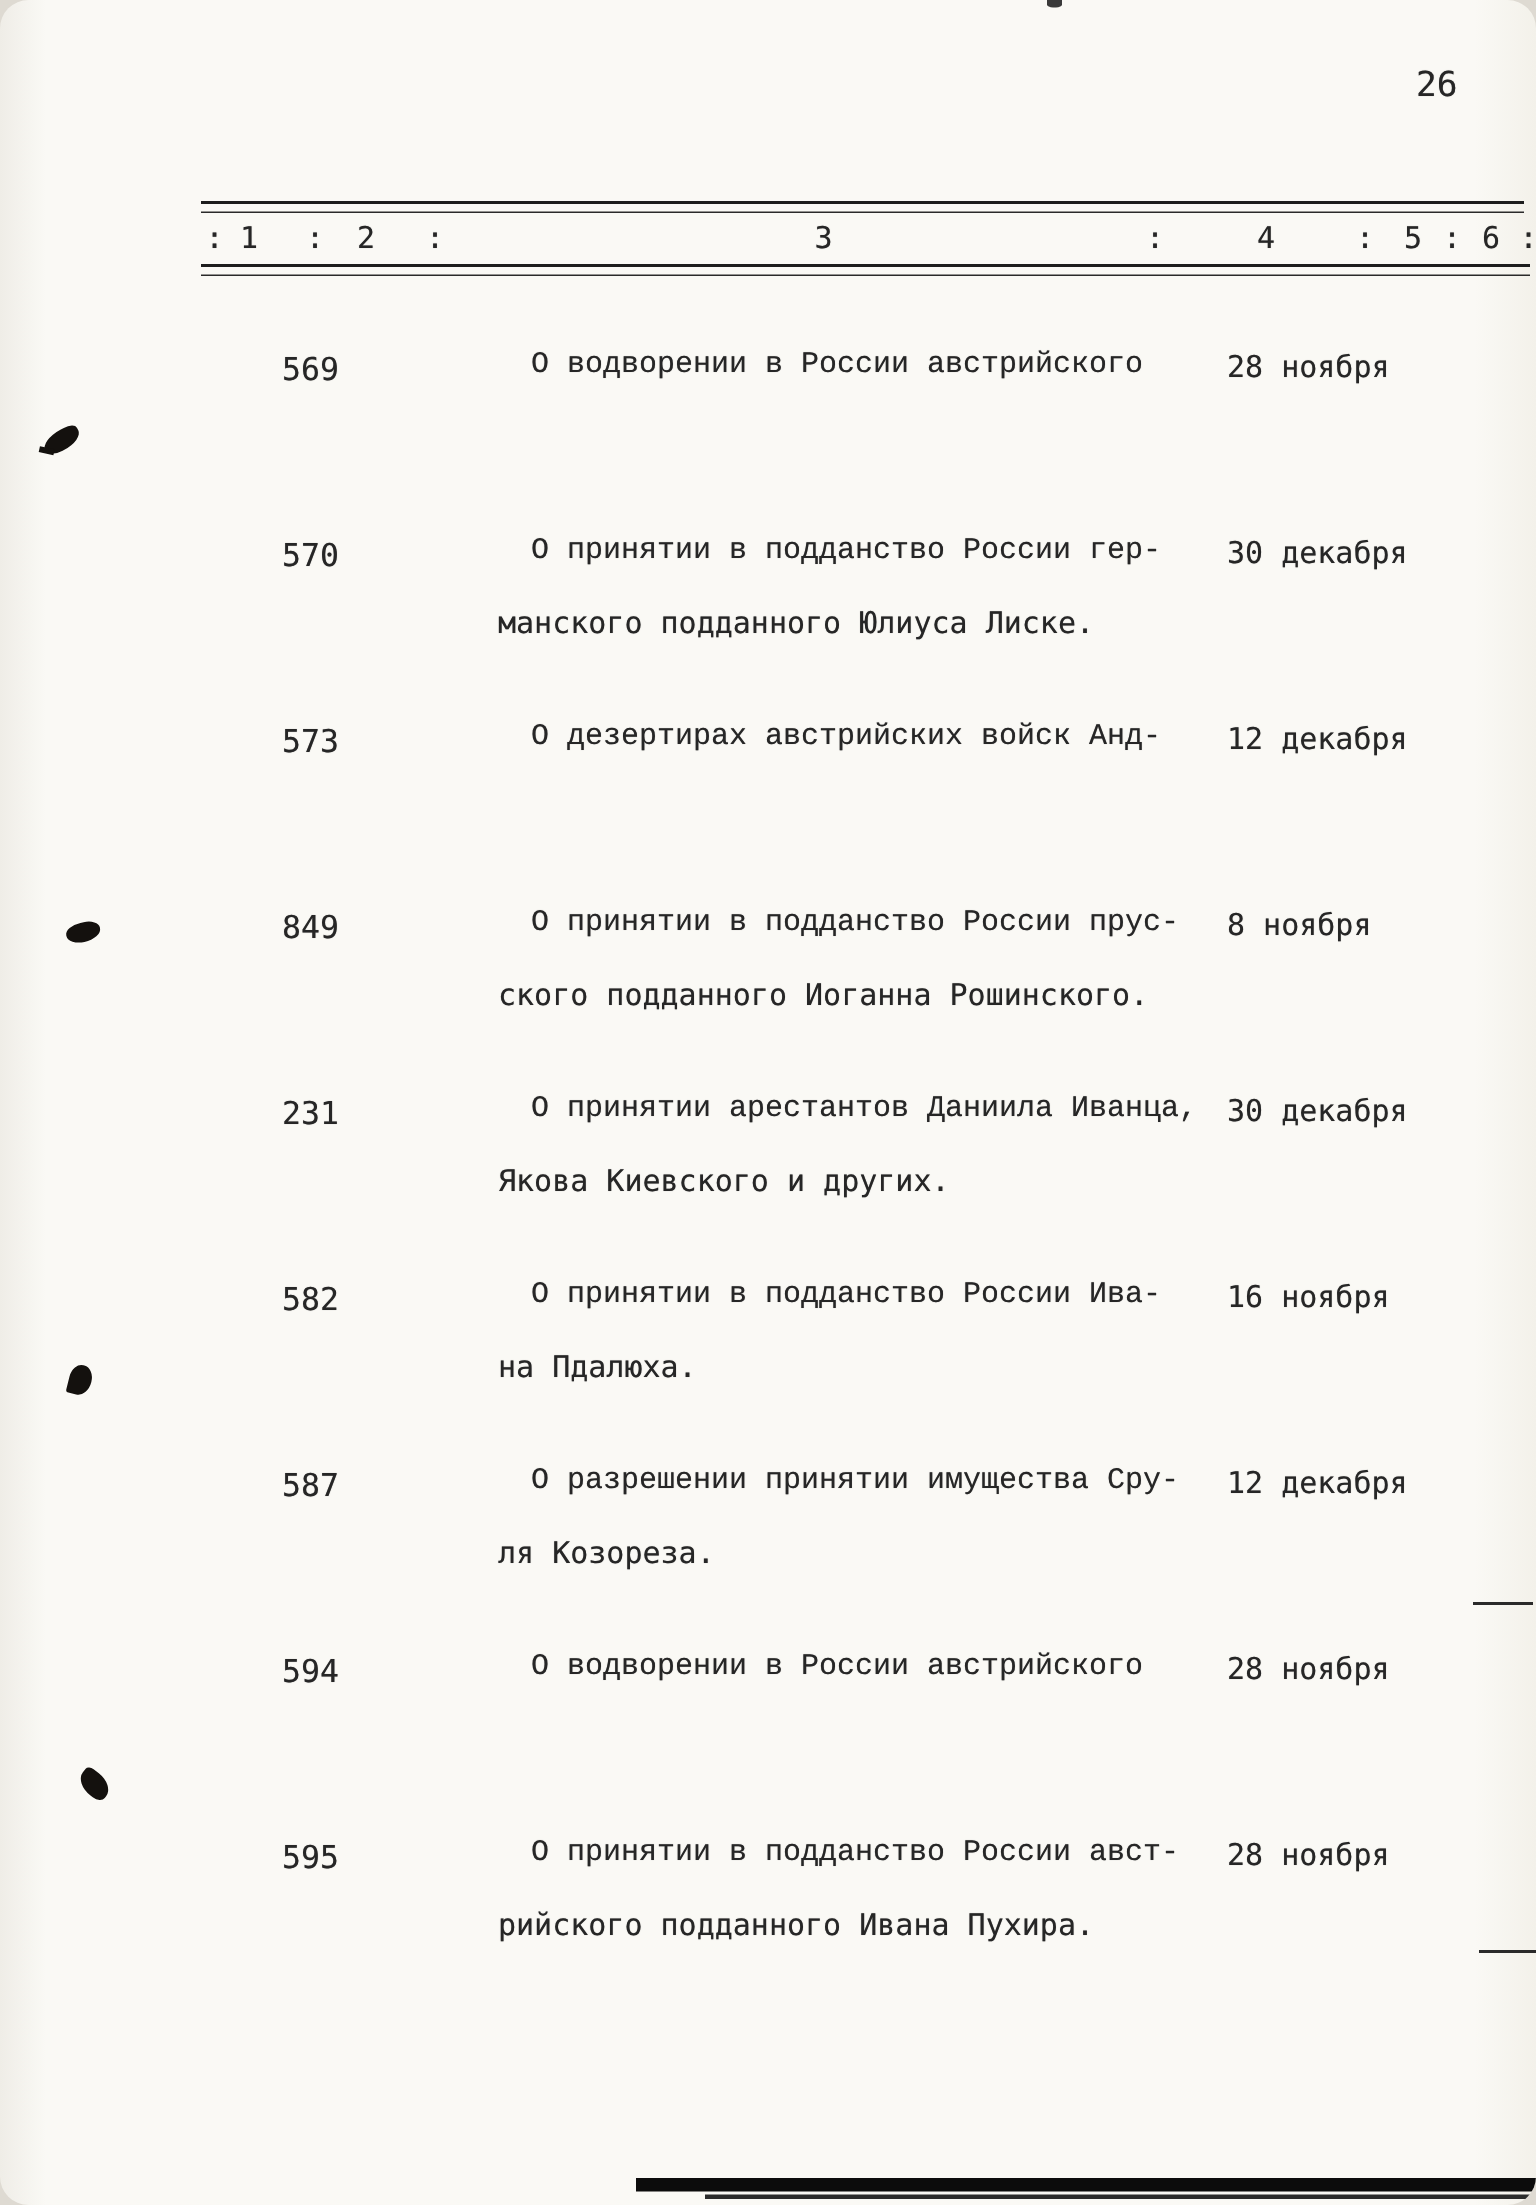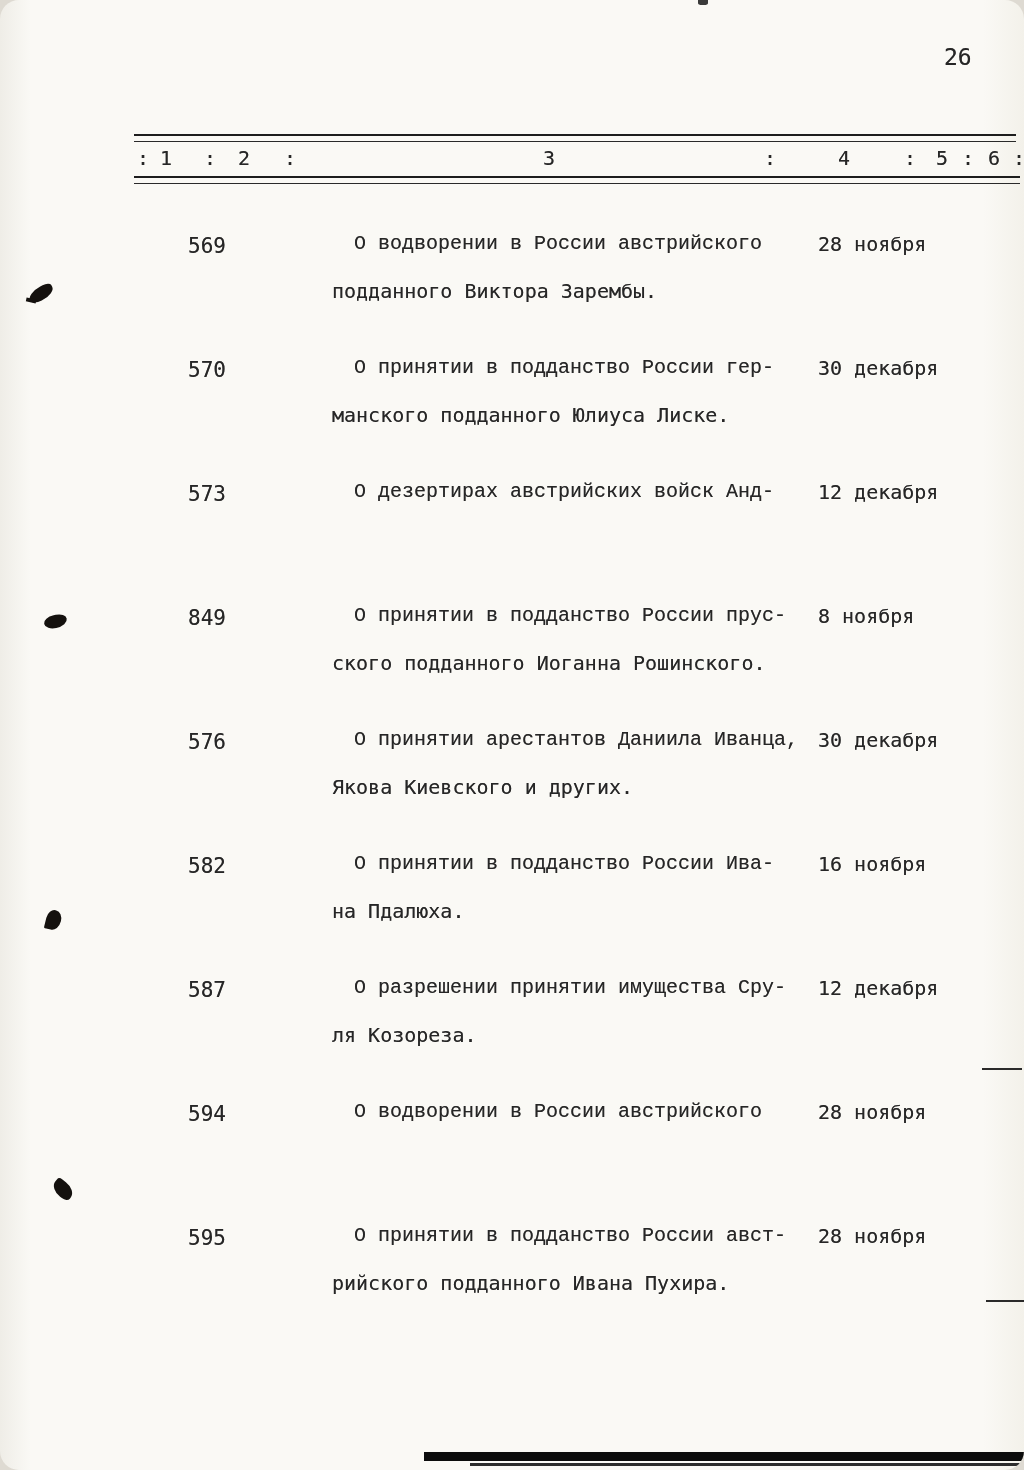--- a/index.html
+++ b/index.html
@@ -68,41 +68,40 @@
     <span class="header-cell typed" style="left:988px">6</span>
     <span class="header-cell typed" style="left:1013px">:</span>
     <div class="rule-double rule-bottom"></div>
   </div>
 
   <div class="entry-list">
       <div class="entry">
       <span class="no typed">569</span>
       <span class="l1 typed">О водворении в России австрийского</span>
       <span class="dt typed">28 ноября</span>
-      <span class="l2 typed">подданного Виктора Зарембы.</span>
     </div>
       <div class="entry">
       <span class="no typed">570</span>
       <span class="l1 typed">О принятии в подданство России гер-</span>
       <span class="dt typed">30 декабря</span>
       <span class="l2 typed">манского подданного Юлиуса Лиске.</span>
     </div>
       <div class="entry">
       <span class="no typed">573</span>
       <span class="l1 typed">О дезертирах австрийских войск Анд-</span>
       <span class="dt typed">12 декабря</span>
     </div>
       <div class="entry">
       <span class="no typed">849</span>
       <span class="l1 typed">О принятии в подданство России прус-</span>
       <span class="dt typed">8 ноября</span>
       <span class="l2 typed">ского подданного Иоганна Рошинского.</span>
     </div>
       <div class="entry">
-      <span class="no typed">576</span>
+      <span class="no typed">231</span>
       <span class="l1 typed">О принятии арестантов Даниила Иванца,</span>
       <span class="dt typed">30 декабря</span>
       <span class="l2 typed">Якова Киевского и других.</span>
     </div>
       <div class="entry">
       <span class="no typed">582</span>
       <span class="l1 typed">О принятии в подданство России Ива-</span>
       <span class="dt typed">16 ноября</span>
       <span class="l2 typed">на Пдалюха.</span>
     </div>

